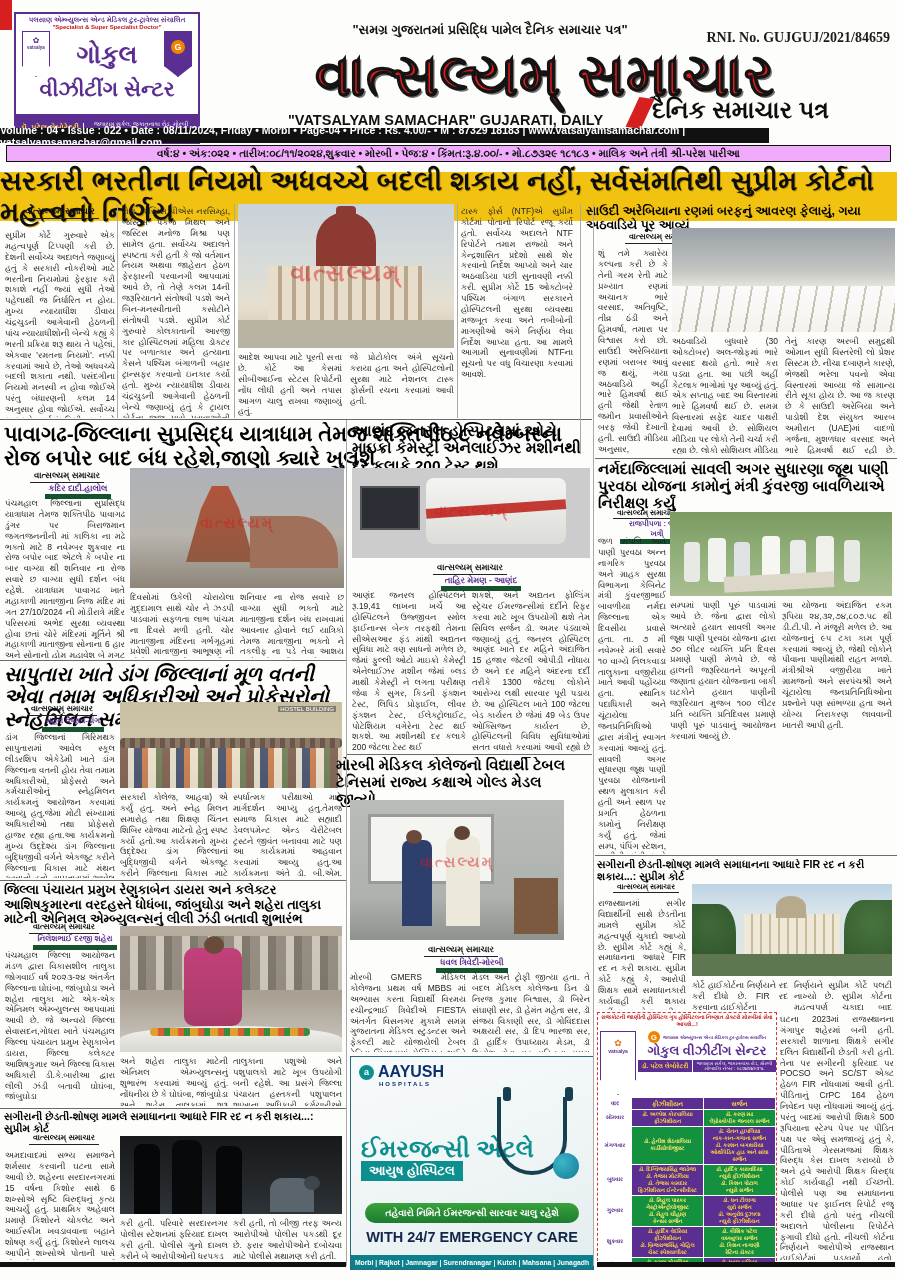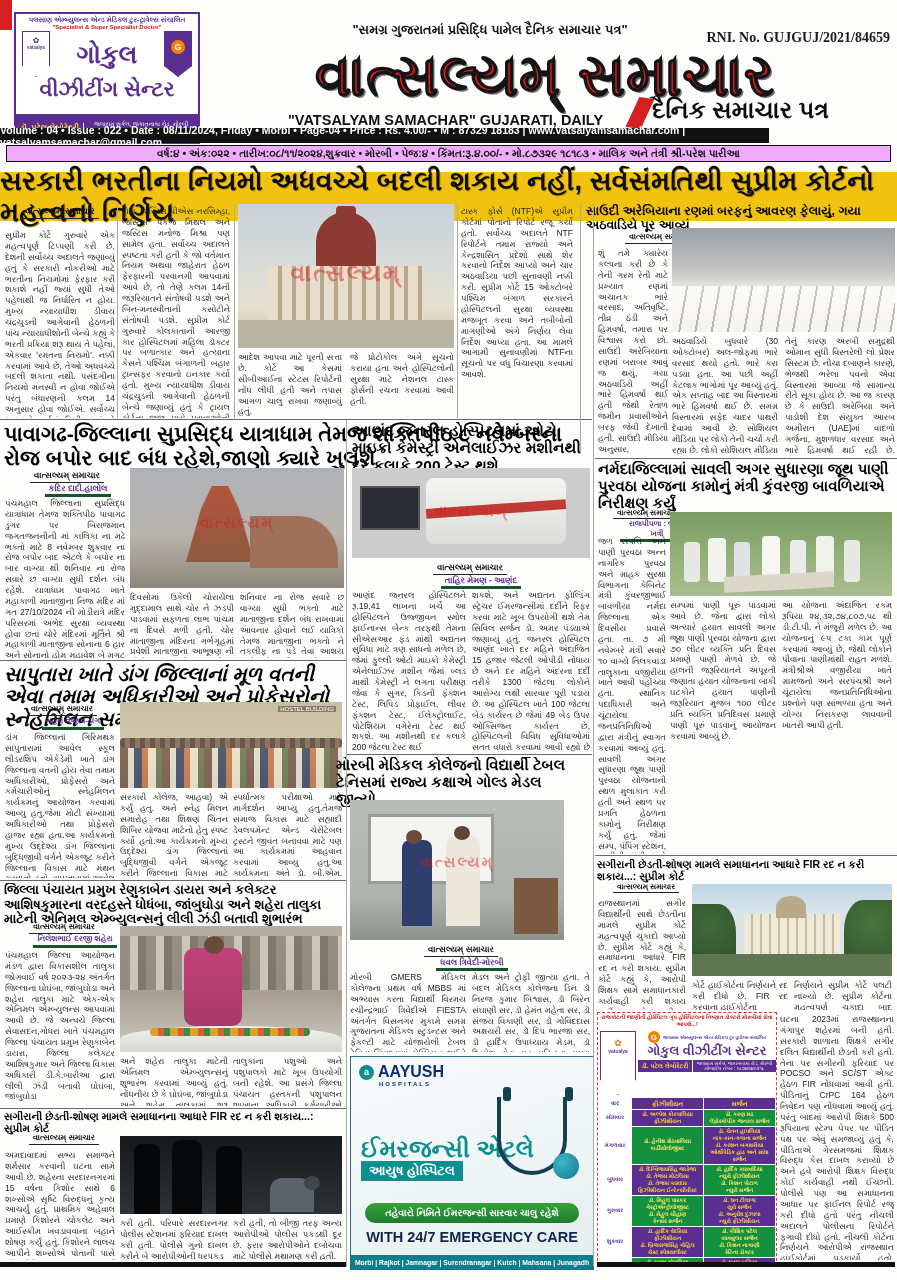--- a/index.html
+++ b/index.html
@@ -3,21 +3,21 @@
 <meta charset="utf-8">
 <style>
   html,body{margin:0;padding:0;background:#9a9a9a;}
   #page{position:relative;width:897px;height:1280px;background:#fdfdfb;margin:0 auto;
         font-family:"Liberation Sans","DejaVu Sans",sans-serif;overflow:hidden;color:#1b1b1b;}
   .abs{position:absolute;}
   .tx{font-size:8.5px;line-height:1.28;text-align:justify;color:#222;overflow:hidden;word-break:break-word;}
   .hl{font-weight:800;color:#000;line-height:1.12;overflow:hidden;}
   .by{text-align:center;font-weight:700;font-size:9px;line-height:1.25;color:#111;}
   .by .b1{border-bottom:1px solid #222;display:inline-block;padding:0 4px 1px;}
-  .by .b2{border-bottom:3px solid #14532d;display:inline-block;padding:0 4px 1px;color:#5b2f91;margin-left:22px;}
+  .by .b2{border-bottom:5px solid #14532d;display:inline-block;padding:0 4px 1px;color:#5b2f91;margin-left:22px;}
   .vr{background:#a9a9a9;width:1px;}
   .hr{background:#6a6a6a;height:1px;}
   .bar{background:#111;}
   .photo{overflow:hidden;background:#ccc;}
   .wm{position:absolute;left:0;right:0;top:38%;text-align:center;font-weight:800;
       color:rgba(214,30,30,.48);font-size:24px;letter-spacing:2px;pointer-events:none;}
   .wm.small{font-size:15px;}
   
   .masthead{font-weight:800;color:#e01b1b;text-align:center;font-size:58px;line-height:1;
             -webkit-text-stroke:1.5px #141414;text-shadow:2px 2px 0 rgba(0,0,0,.55);letter-spacing:1px;}

